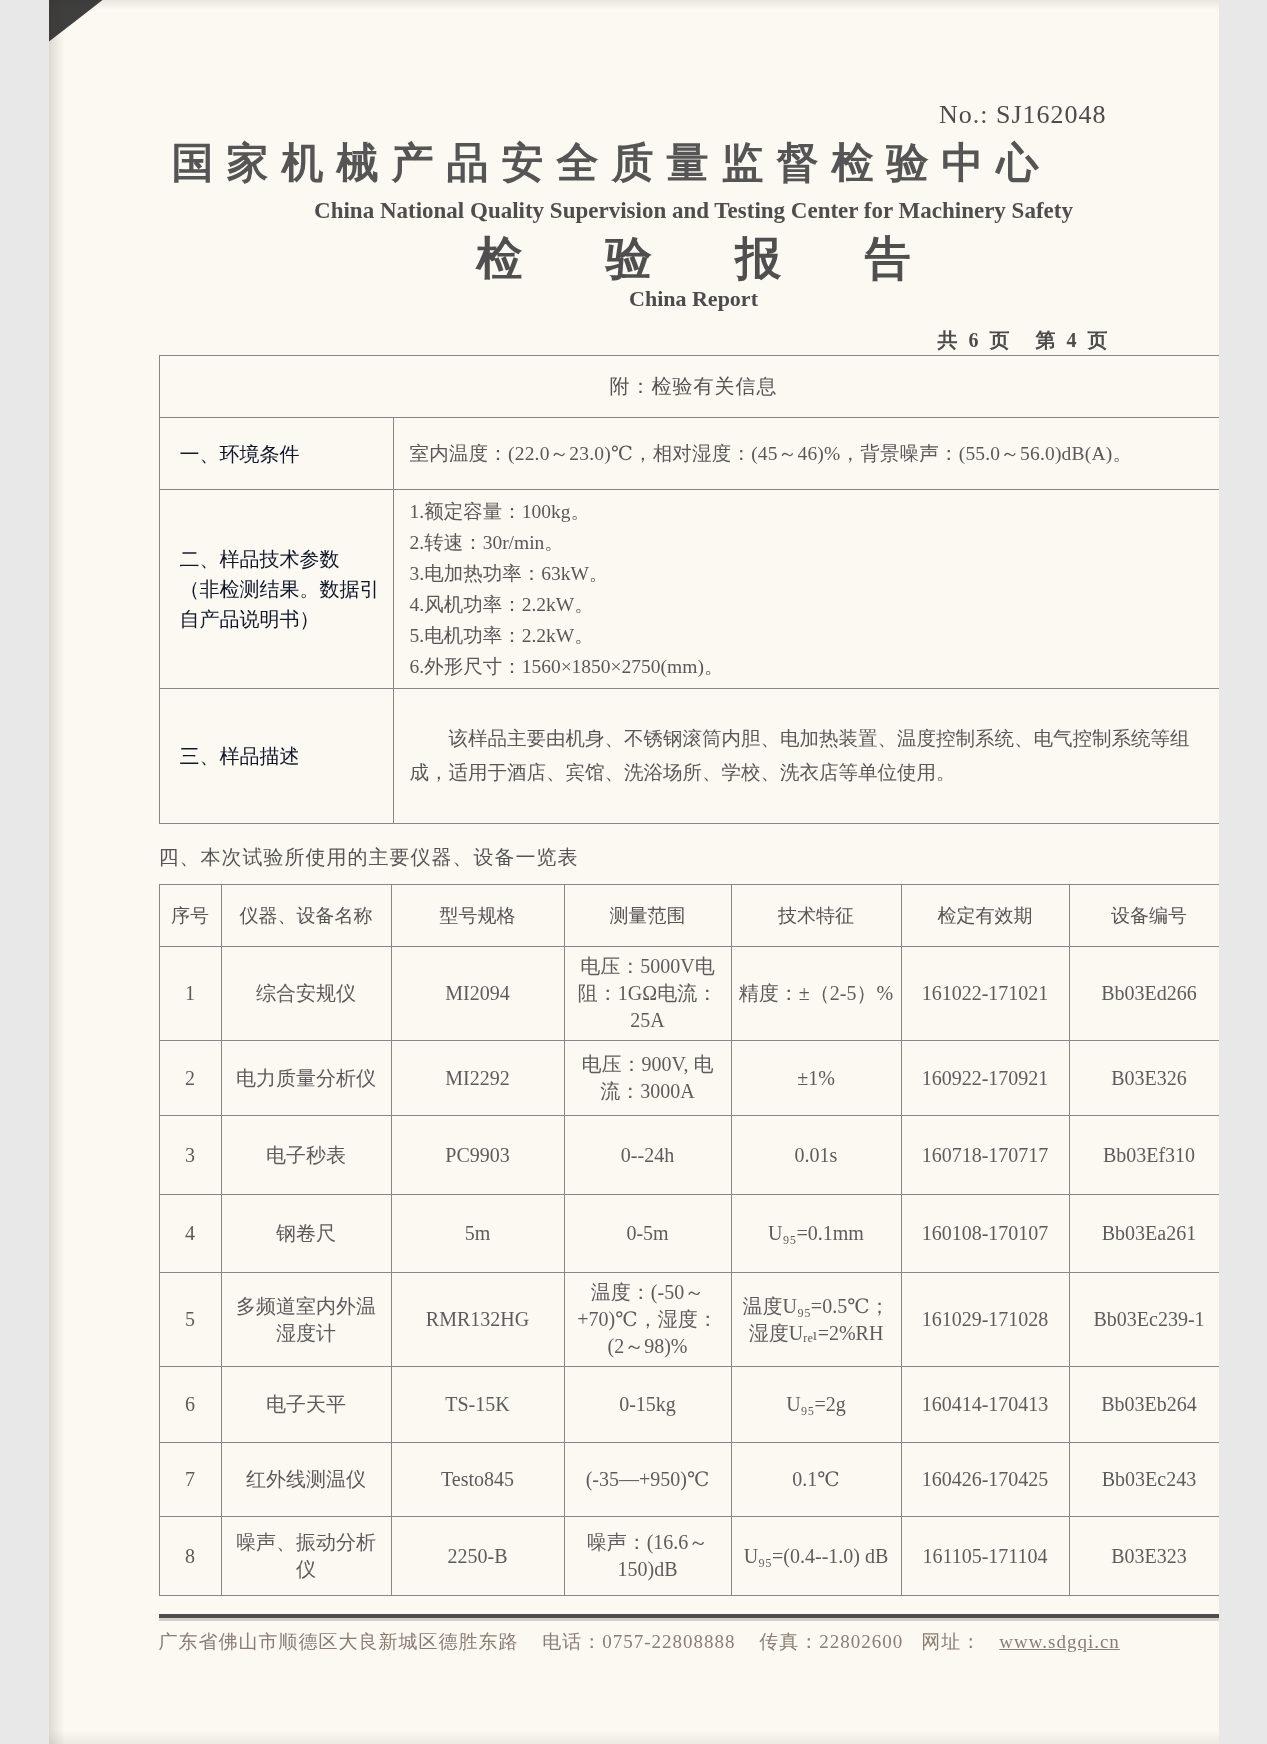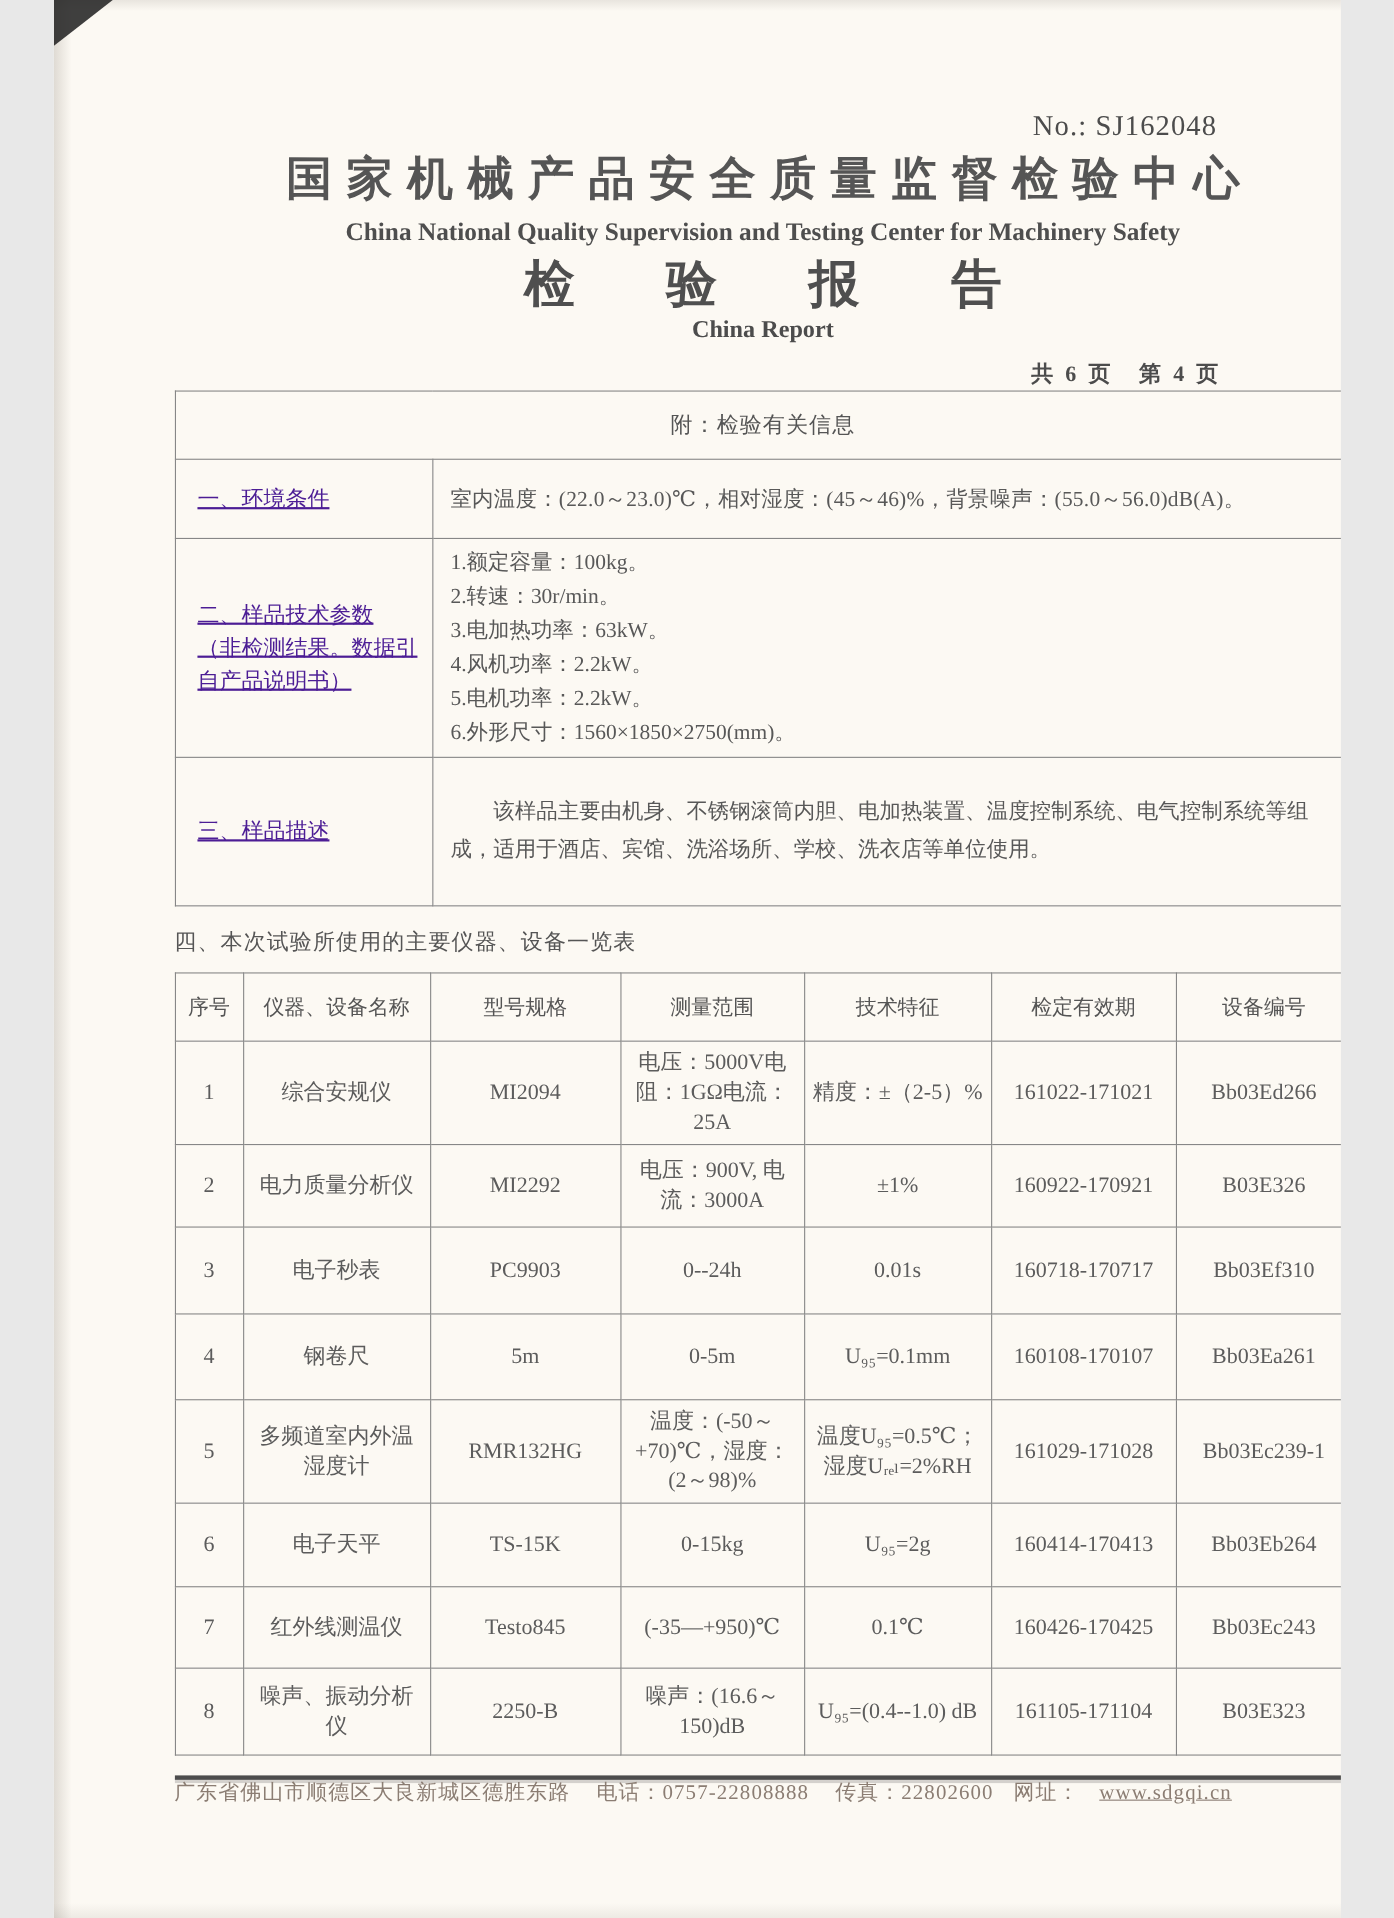--- a/index.html
+++ b/index.html
@@ -8,37 +8,37 @@
     position:relative; width:1170px; height:1744px; margin:0 auto;
     background:#fcf9f3; overflow:hidden;
     font-family:"Liberation Serif","DejaVu Serif","DejaVu Sans",serif;
     color:#5a5a5a;
   }
   .content { position:absolute; left:110px; top:0; width:1070px; }
 
   
   .no-line { padding-top:100px; padding-right:122px; text-align:right;
     font-size:26px; line-height:30px; color:#4c4c4c; letter-spacing:1px; }
-  .org-cn { margin-top:8px; text-align:center; font-size:42px; line-height:50px;
+  .org-cn { margin-top:8px; font-size:42px; line-height:50px;
     font-weight:bold; letter-spacing:13px; color:#555; text-indent:13px; }
   .org-en { margin-top:10px; text-align:center; font-size:23px; line-height:26px;
     font-weight:bold; color:#4e4e4e; }
   .title-cn { margin-top:8px; text-align:center; font-size:46px; line-height:54px;
     font-weight:bold; letter-spacing:36px; text-indent:36px; color:#4f4f4f; }
   .title-en { text-align:center; font-size:22px; line-height:26px; font-weight:bold; color:#4c4c4c; }
   .page-info { margin-top:16px; text-align:right; padding-right:118px;
     font-size:20px; line-height:24px; color:#4c4c4c; font-weight:bold; letter-spacing:3px; }
 
   
   table { border-collapse:collapse; width:1070px; table-layout:fixed; }
   td,th { border:1px solid #878787; vertical-align:middle; font-weight:normal; }
   .info-table { margin-top:3px; }
   .info-table .caption-cell { height:62px; text-align:center; font-size:20px; color:#555; letter-spacing:1px; }
   .info-table .label-col { width:234px; }
-  .label-cell { padding-left:20px; font-size:20px; color:#4c1d95; line-height:30px;text-decoration:underline; }
+  .label-cell { padding-left:20px; font-size:20px; color:#0f172a; line-height:30px; }
   .env-row { height:72px; }
   .env-content { padding:0 10px 0 16px; font-size:19.5px; color:#585858; letter-spacing:0.2px; }
   .params-row { height:193px; }
   .params-content { padding:6px 10px 6px 16px; font-size:19.5px; color:#585858; }
   .params-content div { line-height:31px; }
   .desc-row { height:135px; }
   .desc-content { padding:0 18px 0 16px; font-size:19.5px; line-height:34px;
     text-indent:2em; color:#585858; }
 
   .sec4-title { margin-top:20px; font-size:20px; line-height:26px; color:#555; letter-spacing:1px; }
@@ -48,21 +48,21 @@
   .equip-table td { text-align:center; font-size:20px; color:#5c5c5c; padding:6px 6px; line-height:27px; }
   .equip-table .hrow { height:62px; }
   .c0{width:62px;} .c1{width:170px;} .c2{width:173px;} .c3{width:167px;}
   .c4{width:170px;} .c5{width:168px;} .c6{width:160px;}
   .r1{height:80px;} .r2{height:75px;} .r3{height:79px;} .r4{height:78px;}
   .r5{height:85px;} .r6{height:76px;} .r7{height:74px;} .r8{height:79px;}
 
   
   .footer-rule { margin-top:18px; height:4px; background:#4d4d4d;
     box-shadow:0 3px 0 rgba(90,90,90,0.25); }
-  .footer-text { margin-top:0; font-size:19px; line-height:24px; color:#8b7d73; letter-spacing:1px; }
+  .footer-text { margin-top:12px; font-size:19px; line-height:24px; color:#8b7d73; letter-spacing:1px; }
   .footer-text span { margin-right:18px; }
   .footer-link { text-decoration:underline; color:#8b7d73; }
 
   
   .stamp { position:absolute; color:#c03a2e; }
   .stamp-arc-top { left:1216px; top:688px; width:88px; height:9px;
     background:rgba(192,58,46,0.5); transform:rotate(-22deg); border-radius:6px; }
   .stamp-char-top { left:1222px; top:728px; font-size:50px; font-weight:bold;
     transform:rotate(9deg); opacity:0.75; }
   .stamp-star { left:1208px; top:816px; width:82px; height:82px;

